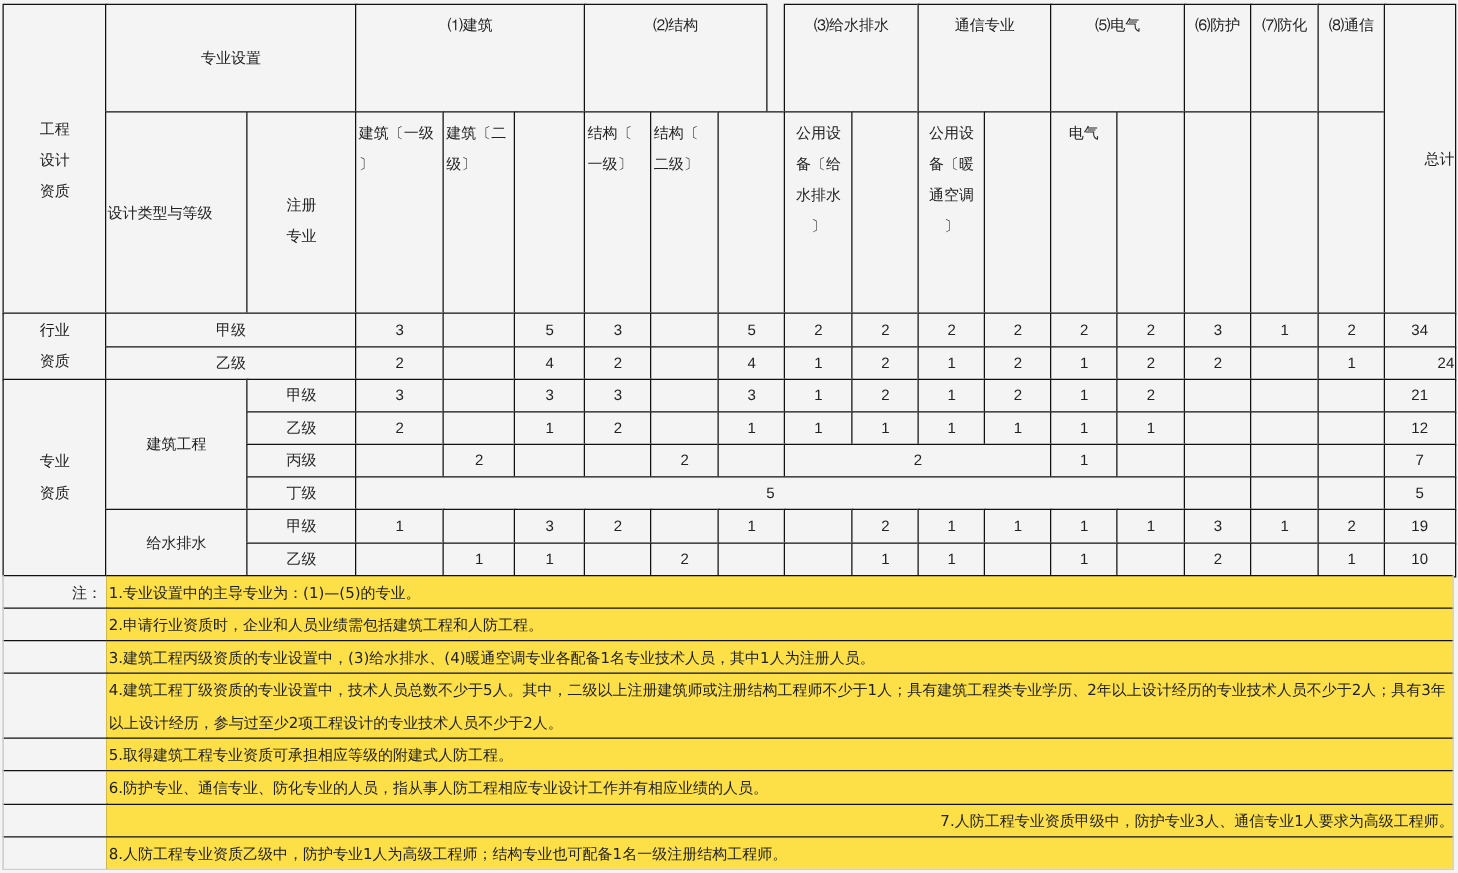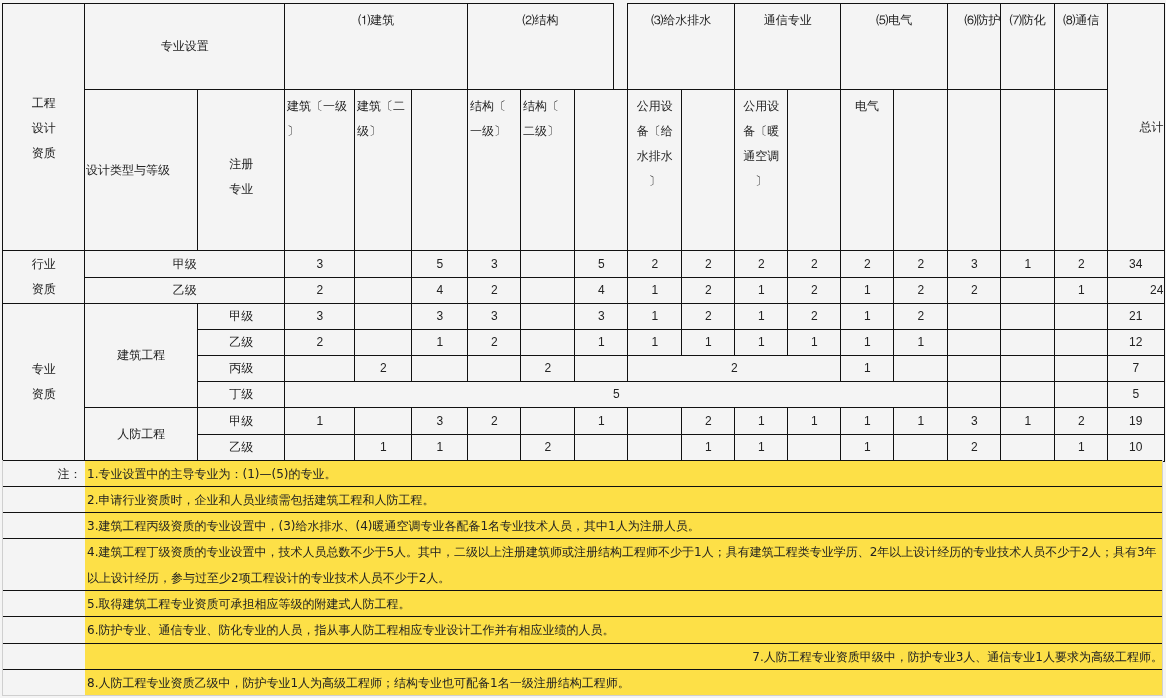--- a/index.html
+++ b/index.html
@@ -91,21 +91,21 @@
     </div>
     <div class="c top" style="left: 840px; width: 108.5px; top: 3px; height: 87.5px;">
       <span style="white-space: pre-line;">⑸电气</span>
     </div>
     <div class="c topl" style="left: 840px; width: 54.5px; top: 89px; height: 162.5px; padding-left: 14px;">
       <span style="white-space: pre-line;">电气</span>
     </div>
     <div class="c topl" style="left: 893px; width: 55.5px; top: 89px; height: 162.5px;">
       <span style="white-space: pre-line;"></span>
     </div>
-    <div class="c top" style="left: 947px; width: 54.5px; top: 3px; height: 87.5px; justify-content: flex-end;">
+    <div class="c top" style="left: 947px; width: 54.5px; top: 3px; height: 87.5px;">
       <span style="white-space: pre-line;">⑹防护</span>
     </div>
     <div class="c topl" style="left: 947px; width: 54.5px; top: 89px; height: 162.5px;">
       <span style="white-space: pre-line;"></span>
     </div>
     <div class="c top" style="left: 1000px; width: 55.5px; top: 3px; height: 87.5px;">
       <span style="white-space: pre-line;">⑺防化</span>
     </div>
     <div class="c topl" style="left: 1000px; width: 55.5px; top: 89px; height: 162.5px;">
       <span style="white-space: pre-line;"></span>
@@ -388,21 +388,21 @@
     <div class="c" style="left: 1000px; width: 55.5px; top: 381px; height: 27.5px;">
       <span style="white-space: pre-line;"></span>
     </div>
     <div class="c" style="left: 1054px; width: 54.5px; top: 381px; height: 27.5px;">
       <span style="white-space: pre-line;"></span>
     </div>
     <div class="c" style="left: 1107px; width: 57.5px; top: 381px; height: 27.5px;">
       <span style="white-space: pre-line;">5</span>
     </div>
     <div class="c" style="left: 84px; width: 114.5px; top: 407px; height: 54.5px;">
-      <span style="white-space: pre-line;">人防工程</span>
+      <span style="white-space: pre-line;">给水排水</span>
     </div>
     <div class="c" style="left: 197px; width: 88.5px; top: 407px; height: 28.5px;">
       <span style="white-space: pre-line;">甲级</span>
     </div>
     <div class="c" style="left: 284px; width: 71.5px; top: 407px; height: 28.5px;">
       <span style="white-space: pre-line;">1</span>
     </div>
     <div class="c" style="left: 354px; width: 58.5px; top: 407px; height: 28.5px;">
       <span style="white-space: pre-line;"></span>
     </div>

